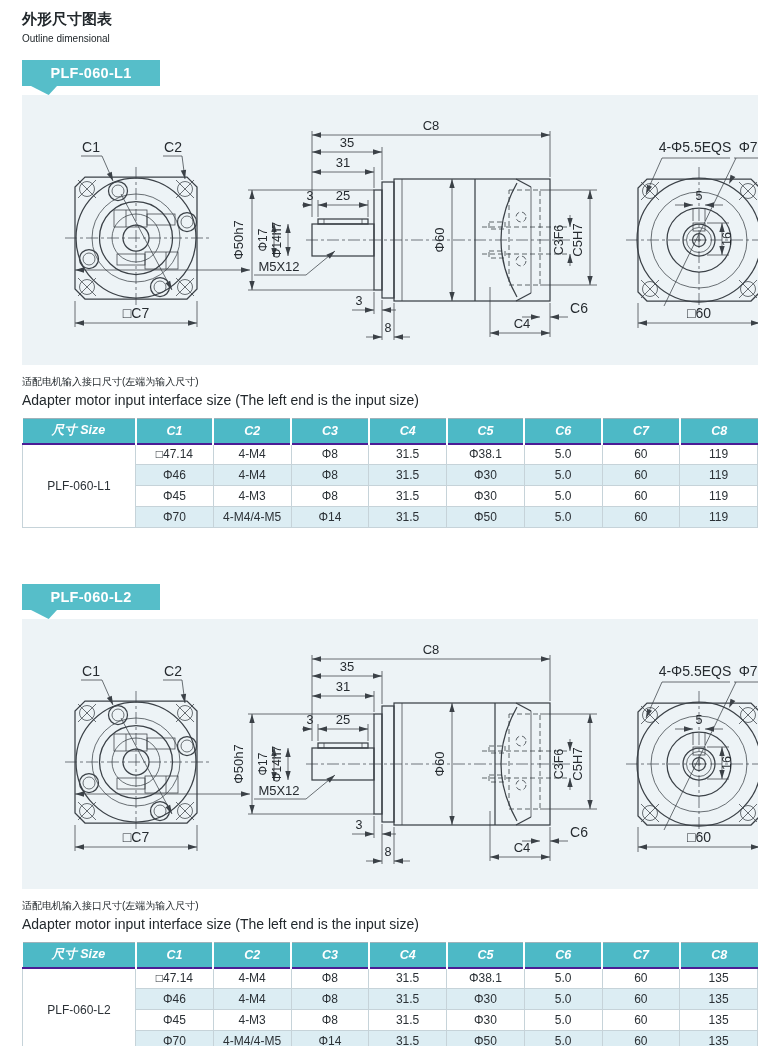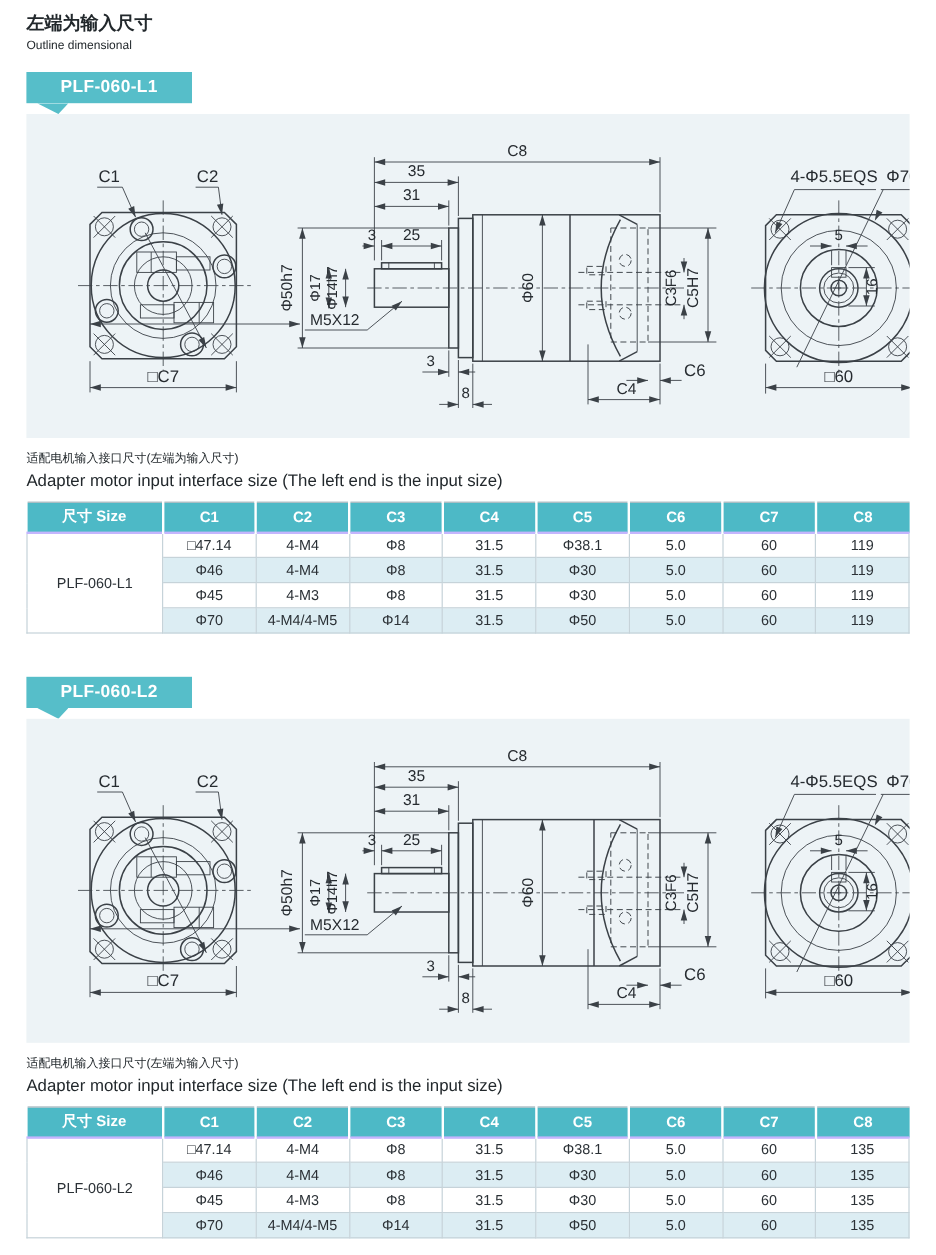--- a/index.html
+++ b/index.html
@@ -4,46 +4,46 @@
 <style>
   :root{
     --accent:#4db9c6; --badge:#56bec9; --panel:#edf3f6; --rowalt:#dcedf3;
     --line:#3b4147; --txt:#22282c; --cellb:#c6d3d9; --outer:#9fb2ba;
   }
   *{box-sizing:border-box}
   body{margin:0;background:#fff;font-family:"Liberation Sans",sans-serif;color:var(--txt);}
   .page{width:780px;padding:8px 22px 18px;}
   h1{font-size:15px;font-weight:bold;margin:2px 0 4px;}
   .subtitle{font-size:10px;margin:0 0 16px;}
-  .section{margin-bottom:36px;}
+  .section{margin-bottom:56px;}
   .badge{display:inline-block;background:var(--badge);color:#fff;font-weight:bold;
          font-size:14.5px;padding:5px 0;width:138px;text-align:center;letter-spacing:.3px;}
   .badge-tail{width:26px;height:9px;background:var(--badge);
               clip-path:polygon(0 0,100% 0,68% 100%);margin-left:9px;}
   .panel{background:var(--panel);height:270px;margin-top:0;}
   .panel svg{display:block;width:100%;height:100%;}
   svg text{font-family:"Liberation Sans","DejaVu Sans",sans-serif;fill:#262b30;}
   .note-zh{font-size:10px;margin:10px 0 3px;}
   .note-en{font-size:14px;margin:0 0 10px;}
   table{width:100%;border-collapse:collapse;table-layout:fixed;font-size:12px;
         border-top:1px solid var(--outer);border-bottom:1px solid var(--outer);}
   th{background:var(--accent);color:#fff;font-weight:bold;height:25px;
      font-size:12.5px;border-left:2px solid #fff;}
   th:first-child{border-left:none;}
-  thead tr{border-bottom:2px solid #c4b5fd;}
+  thead tr{border-bottom:2px solid #4c1d95;font-style:italic;}
   td{height:21px;text-align:center;border:1px solid var(--cellb);
      color:#2b3136;background:#fff;padding:1px 2px;}
   tr.alt td{background:var(--rowalt);}
   td.rowlabel{background:#fff;font-size:12px;}
 </style>
 </head>
 <body>
 
 <div class="page">
-  <h1>左端为输入尺寸</h1>
+  <h1>外形尺寸图表</h1>
   <div class="subtitle">Outline dimensional</div>
 
   <div class="section">
     <div class="badge">PLF-060-L1</div>
     <div class="badge-tail"></div>
     <div class="panel">
       <svg id="svg0" viewBox="0 0 736 270">
           <path d="M63,82 L165,82 L175,92 L175,194 L165,204 L63,204 L53,194 L53,92 Z" fill="none" class="o" stroke="#3b4147" stroke-width="1.25"></path>
           <line x1="43" y1="143" x2="187" y2="143" class="c" stroke="#3b4147" stroke-width="0.7" stroke-dasharray="12,3,3,3"></line>
           <line x1="114" y1="72" x2="114" y2="214" class="c" stroke="#3b4147" stroke-width="0.7" stroke-dasharray="12,3,3,3"></line>

